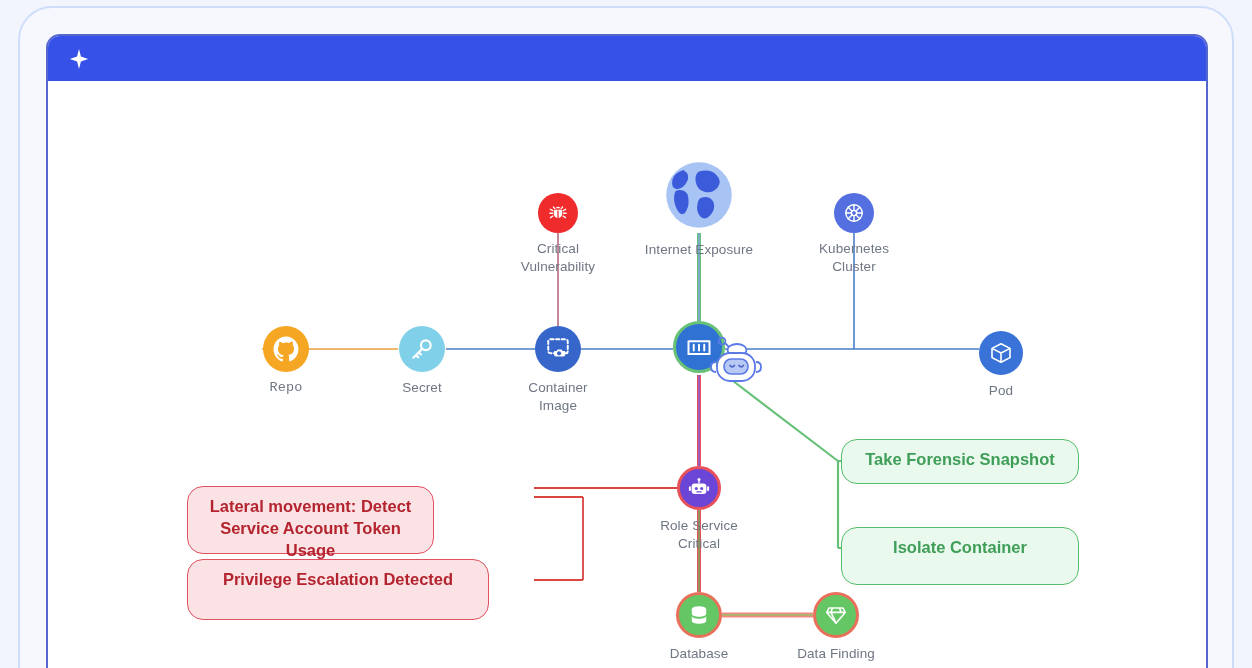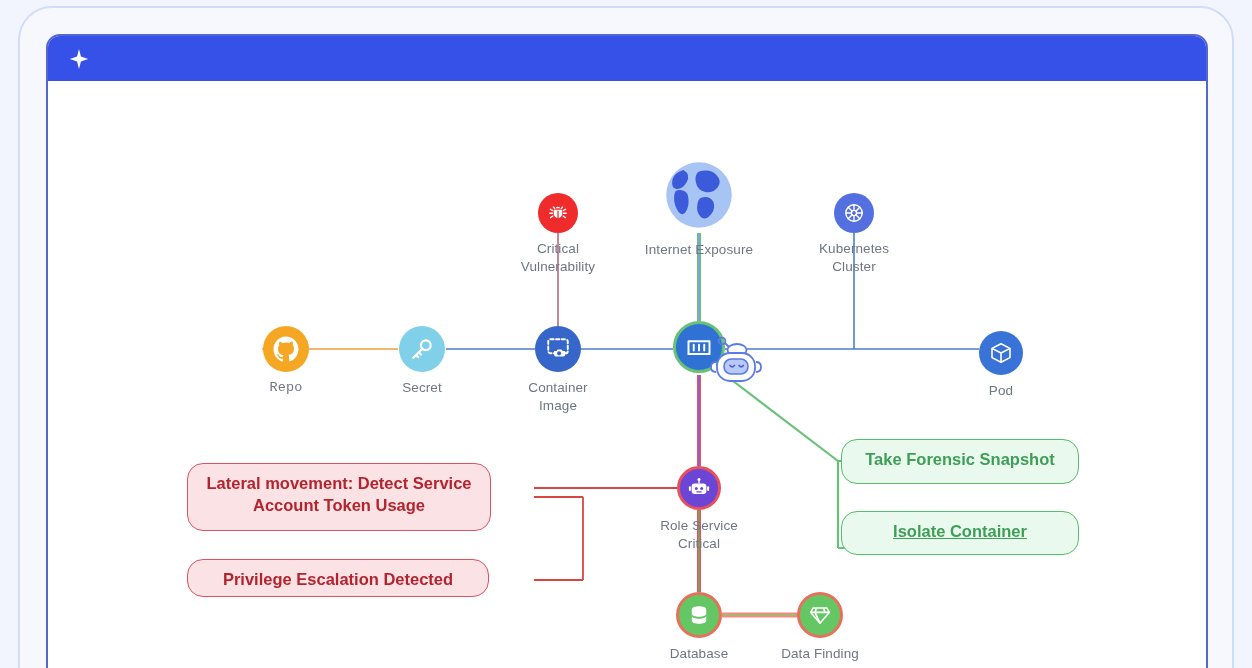--- a/index.html
+++ b/index.html
@@ -315,42 +315,42 @@
         <div class="node-circle c-db">
           <svg width="24" height="24" viewBox="0 0 24 24" fill="#ffffff">
             <ellipse cx="12" cy="6" rx="7.2" ry="2.8"></ellipse>
             <path d="M4.8 6v5c0 1.55 3.22 2.8 7.2 2.8s7.2-1.25 7.2-2.8V6z"></path>
             <path d="M4.8 13v5c0 1.55 3.22 2.8 7.2 2.8s7.2-1.25 7.2-2.8v-5c0 1.55-3.22 2.8-7.2 2.8S4.8 14.55 4.8 13z"></path>
           </svg>
         </div>
         <div class="node-label">Database</div>
       </div>
 
-      <div class="node" style="left:772px; top:511px;">
+      <div class="node" style="left:788px; top:511px;">
         <div class="node-circle c-data">
           <svg width="24" height="24" viewBox="0 0 24 24" fill="none" stroke="#ffffff" stroke-width="1.6" stroke-linejoin="round">
             <path d="M5 5h14l2.2 4.4L12 20.2 2.8 9.4z"></path>
             <path d="M2.8 9.4h18.4M8.4 5 7 9.4l5 10.8M15.6 5 17 9.4"></path>
           </svg>
         </div>
         <div class="node-label">Data Finding</div>
       </div>
 
-      <div class="box box-alert" style="left:139px; top:382px; width:304px; height:68px;">
+      <div class="box box-alert" style="left:139px; top:405px; width:247px; height:68px;">
         <span>Lateral movement: Detect
 Service Account Token Usage</span>
       </div>
 
-      <div class="box box-alert" style="left:139px; top:478px; width:302px; height:38px;">
+      <div class="box box-alert" style="left:139px; top:478px; width:302px; height:61px;">
         <span>Privilege Escalation Detected</span>
       </div>
 
       <div class="box box-action" style="left:793px; top:358px; width:238px; height:45px;">
         <span>Take Forensic Snapshot</span>
       </div>
 
-      <div class="box box-action" style="left:793px; top:430px; width:238px; height:44px;text-decoration:underline;">
+      <div class="box box-action" style="left:793px; top:446px; width:238px; height:58px;">
         <span>Isolate Container</span>
       </div>
 
     </div>
   </div>
 </div>
 
 </body></html>

